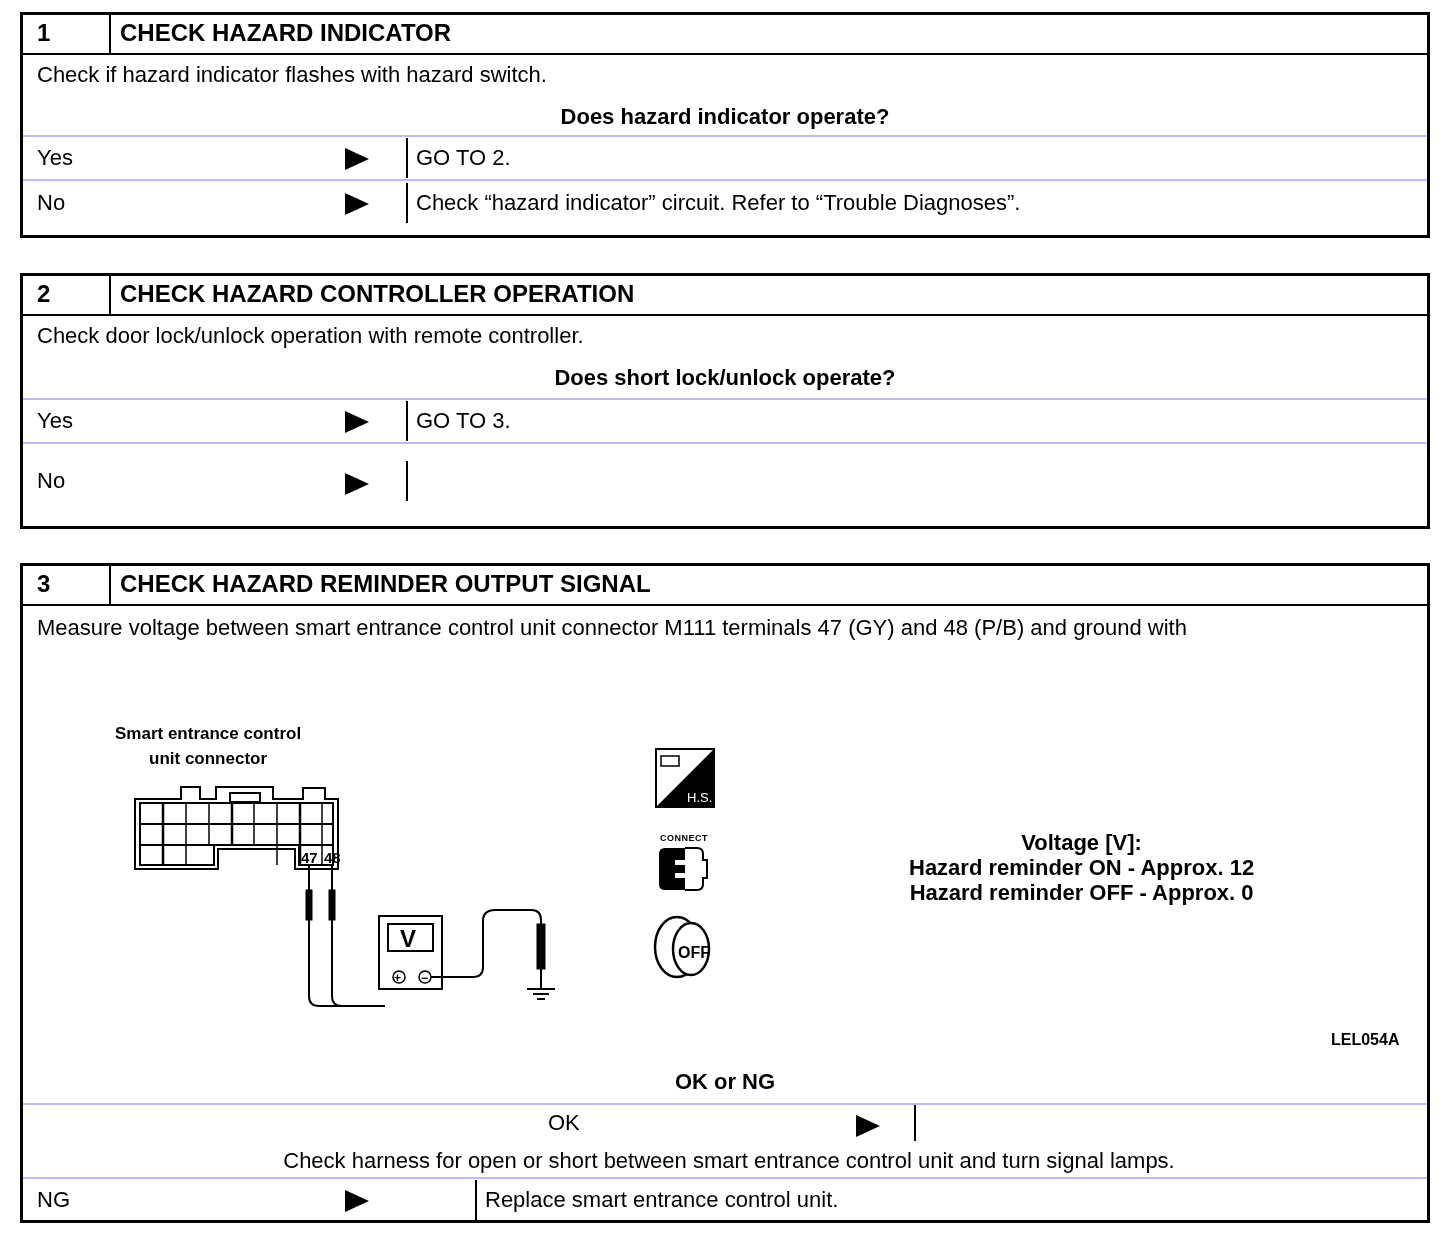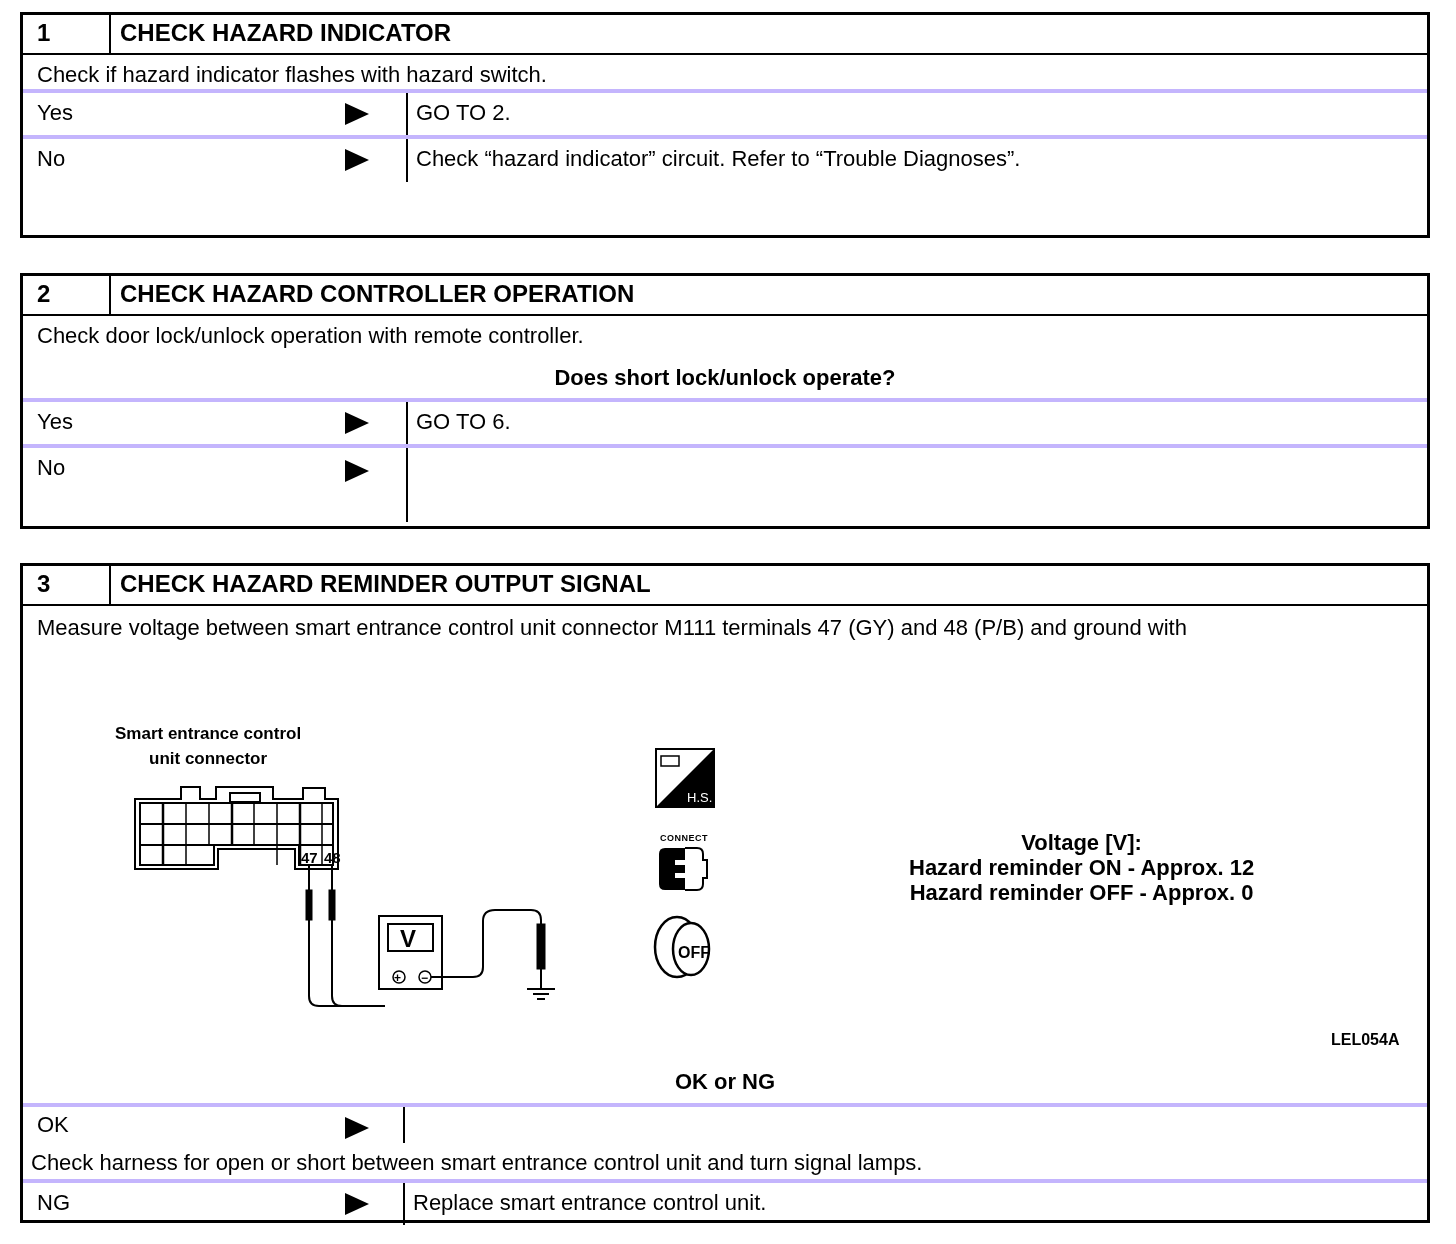--- a/index.html
+++ b/index.html
@@ -3,37 +3,38 @@
 <meta charset="utf-8">
 <style>
   html, body { margin:0; padding:0; background:#fff; }
   body { width:1456px; height:1244px; position:relative; font-family:"Liberation Sans", sans-serif; color:#000; overflow:hidden; }
   .box { position:absolute; left:20px; width:1410px; border:3px solid #000; box-sizing:border-box; }
   .hdr { display:flex; height:38px; border-bottom:2px solid #000; }
   .hdr .num { width:88px; border-right:2px solid #000; font-weight:bold; font-size:24px; padding-left:14px; line-height:36px; box-sizing:border-box; }
   .hdr .ttl { font-weight:bold; font-size:24px; padding-left:9px; line-height:36px; }
   .desc { font-size:22px; padding:6px 14px 0 14px; line-height:28px; }
   .question { font-weight:bold; font-size:22px; text-align:center; line-height:28px; }
-  .row { display:flex; border-top:4px solid #c4b5fd; }
+  .row { display:flex; border-top:2px solid #c4b5fd;align-items:center; }
   .row .ans { width:385px; border-right:2px solid #000; box-sizing:border-box; font-size:22px; padding-left:14px; position:relative; }
   .row .arrow { position:absolute; left:322px; width:0; height:0; border-top:11px solid transparent; border-bottom:11px solid transparent; border-left:24px solid #000; }
   .row .act { font-size:22px; padding-left:8px; flex:1; }
   .fig-label { position:absolute; font-weight:bold; font-size:17px; line-height:25px; }
   .volt { position:absolute; font-weight:bold; font-size:22px; line-height:25px; }
   .figcode { position:absolute; font-size:16px; font-weight:bold; }
 </style>
 </head>
 <body>
 
 <div class="box" style="top:12px; height:226px;">
   <div class="hdr">
     <div class="num">1</div>
     <div class="ttl">CHECK HAZARD INDICATOR</div>
   </div>
   <div class="desc" style="padding-top:6px;">Check if hazard indicator flashes with hazard switch.</div>
+  <div class="question" style="margin-top:14px; height:32px;">Does hazard indicator operate?</div>
   <div class="row" style="height:42px;">
     <div class="ans" style="line-height:40px;">
       <span>Yes</span>
       <span class="arrow" style="top:10px;"></span>
     </div>
     <div class="act" style="line-height:40px;">GO TO 2.</div>
   </div>
   <div class="row" style="height:43px;">
     <div class="ans" style="line-height:40px;">
       <span>No</span>
@@ -48,21 +49,21 @@
     <div class="num">2</div>
     <div class="ttl">CHECK HAZARD CONTROLLER OPERATION</div>
   </div>
   <div class="desc">Check door lock/unlock operation with remote controller.</div>
   <div class="question" style="margin-top:14px; height:34px;">Does short lock/unlock operate?</div>
   <div class="row" style="height:42px;">
     <div class="ans" style="line-height:40px;">
       <span>Yes</span>
       <span class="arrow" style="top:10px;"></span>
     </div>
-    <div class="act" style="line-height:40px;">GO TO 6.</div>
+    <div class="act" style="line-height:40px;">GO TO 3.</div>
   </div>
   <div class="row" style="height:74px;">
     <div class="ans" style="line-height:40px;">
       <span>No</span>
       <span class="arrow" style="top:12px;"></span>
     </div>
   </div>
 </div>
 
 <div class="box" style="top:563px; height:660px;">
@@ -158,20 +159,20 @@
 
   <div style="position:absolute; left:0; right:0; top:537px;">
     <div class="row" style="height:72px;flex-direction:column;">
       <div class="ans" style="width:382px; line-height:36px;">
         <span>OK</span>
         <span class="arrow" style="top:10px;"></span>
       </div>
       <div class="act" style="line-height:30px; padding-top:5px;">Check harness for open or short between smart entrance control unit and turn signal lamps.</div>
     </div>
     <div class="row" style="height:42px;">
-      <div class="ans" style="width:382px; line-height:40px;">
+      <div class="ans" style="width:454px; line-height:40px;">
         <span>NG</span>
         <span class="arrow" style="top:10px;"></span>
       </div>
       <div class="act" style="line-height:40px;">Replace smart entrance control unit.</div>
     </div>
   </div>
 </div>
 
 </body></html>

